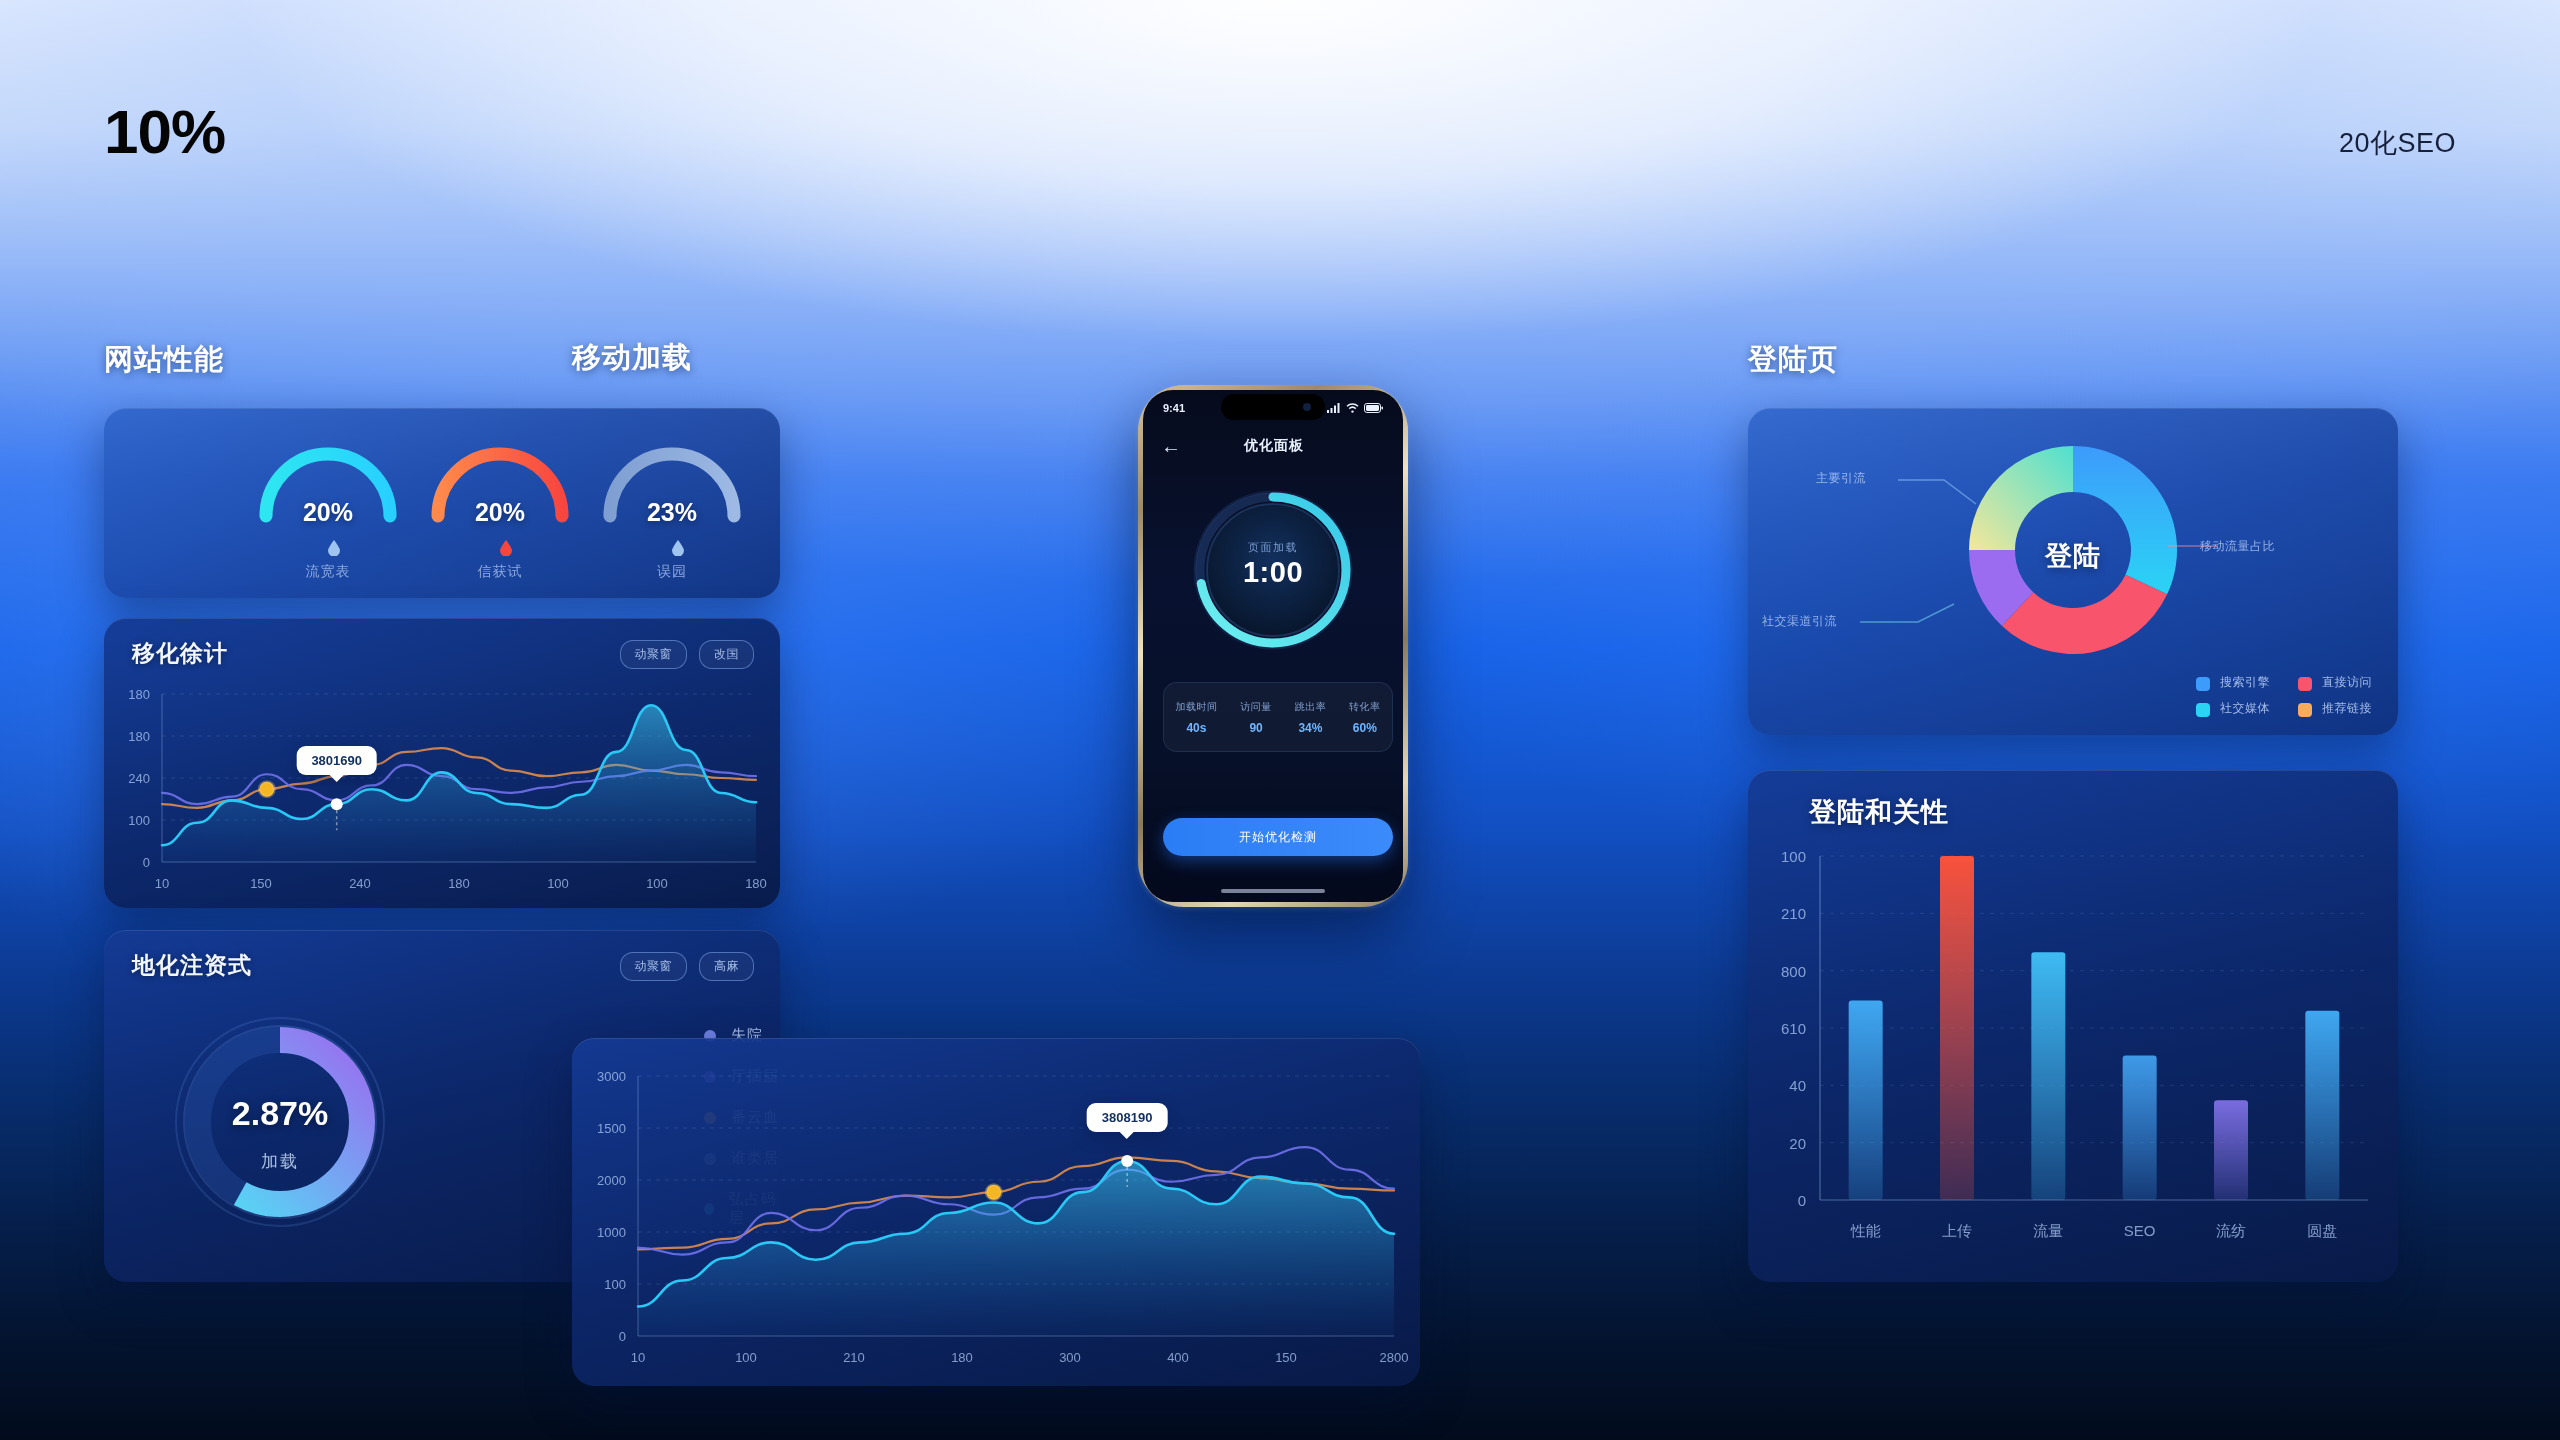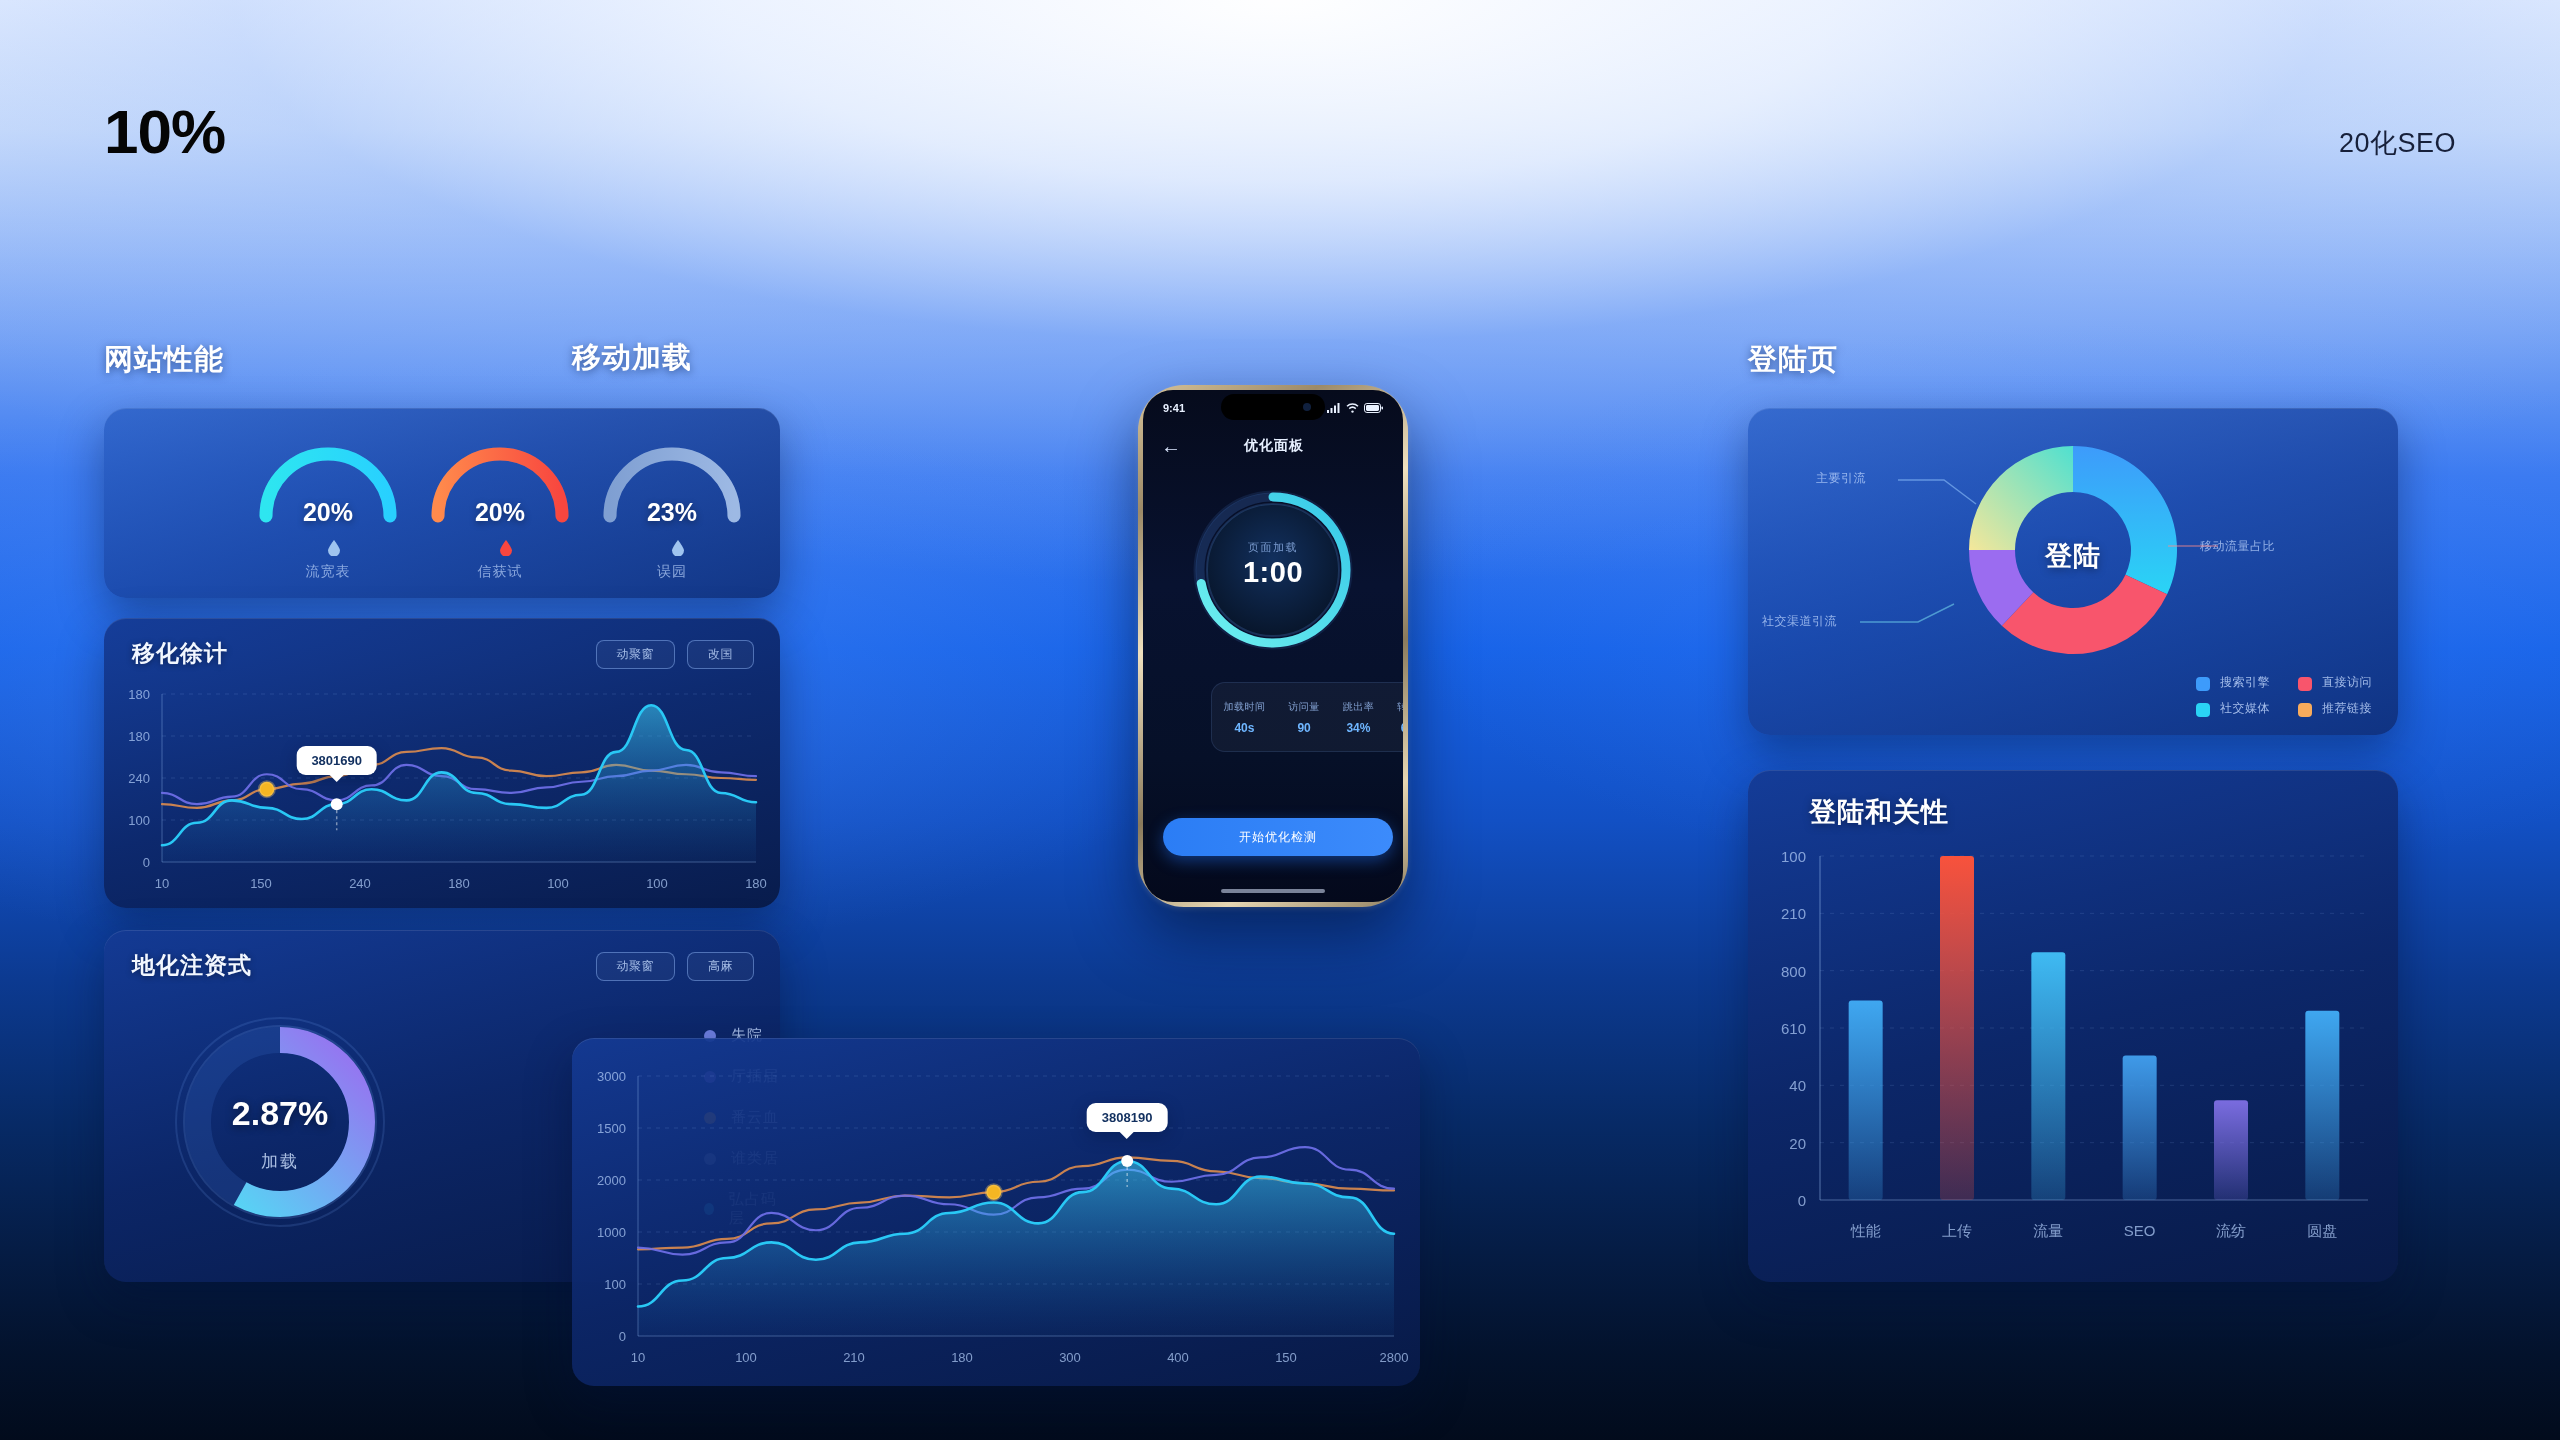--- a/index.html
+++ b/index.html
@@ -49,22 +49,22 @@
   .card.deep {
     background:linear-gradient(165deg, rgba(20,58,148,0.92) 0%, rgba(12,38,104,0.94) 50%, rgba(8,26,72,0.96) 100%);
   }
   .card-title {
     position:absolute; left:28px; top:20px;
     font-size:23px; font-weight:bold; color:#f2f7ff;
     text-shadow:0 1px 6px rgba(0,0,0,0.45); letter-spacing:1px;
   }
   .pill-row { position:absolute; right:26px; top:22px; display:flex; gap:12px; }
   .pill {
-    border:1px solid rgba(150,190,255,0.45); border-radius:8px;
-    padding:5px 20px; font-size:12px; color:rgba(198,220,255,0.80);
+    border:1px solid rgba(150,190,255,0.45); border-radius:13px;
+    padding:5px 14px; font-size:12px; color:rgba(198,220,255,0.80);
     background:rgba(255,255,255,0.04); letter-spacing:0.5px; white-space:nowrap;
   }
 
   
   #card-gauges { left:104px; top:408px; width:676px; height:190px; }
   .gauge-row { position:absolute; inset:0; display:flex; align-items:center; justify-content:flex-end; padding:0 22px; }
   .gauge { position:relative; width:172px; height:150px; display:flex; flex-direction:column; align-items:center; }
   .gauge svg { position:absolute; top:8px; left:6px; }
   .gauge-val {
     position:absolute; top:70px; left:0; width:100%; text-align:center;
@@ -150,21 +150,21 @@
     font-size:11px; color:rgba(150,185,240,0.78); letter-spacing:1.5px;
   }
   .ph-ring-val {
     position:absolute; left:0; top:74px; width:100%; text-align:center;
     font-size:29px; font-weight:bold; color:#ffffff; letter-spacing:0.5px;
   }
   .ph-stats {
     position:absolute; left:20px; top:292px; width:230px; height:70px;
     border-radius:14px; background:rgba(255,255,255,0.045);
     border:1px solid rgba(120,170,255,0.14);
-    display:flex; align-items:center; justify-content:space-around;margin-left:48px;
+    display:flex; align-items:center; justify-content:space-around;
   }
   .ph-stat { text-align:center; }
   .ph-stat .k { font-size:10px; color:rgba(160,195,248,0.78); letter-spacing:0.5px; }
   .ph-stat .v { font-size:12px; color:#6fb6ff; font-weight:bold; margin-top:7px; }
   .ph-cta {
     position:absolute; left:20px; top:384px; width:230px; height:38px;
     border-radius:19px; background:linear-gradient(90deg,#2b7df5 0%, #3c8bfb 100%);
     display:flex; align-items:center; justify-content:center;
     font-size:12px; color:#ffffff; letter-spacing:1px;
     box-shadow:0 5px 16px rgba(30,110,240,0.45);

